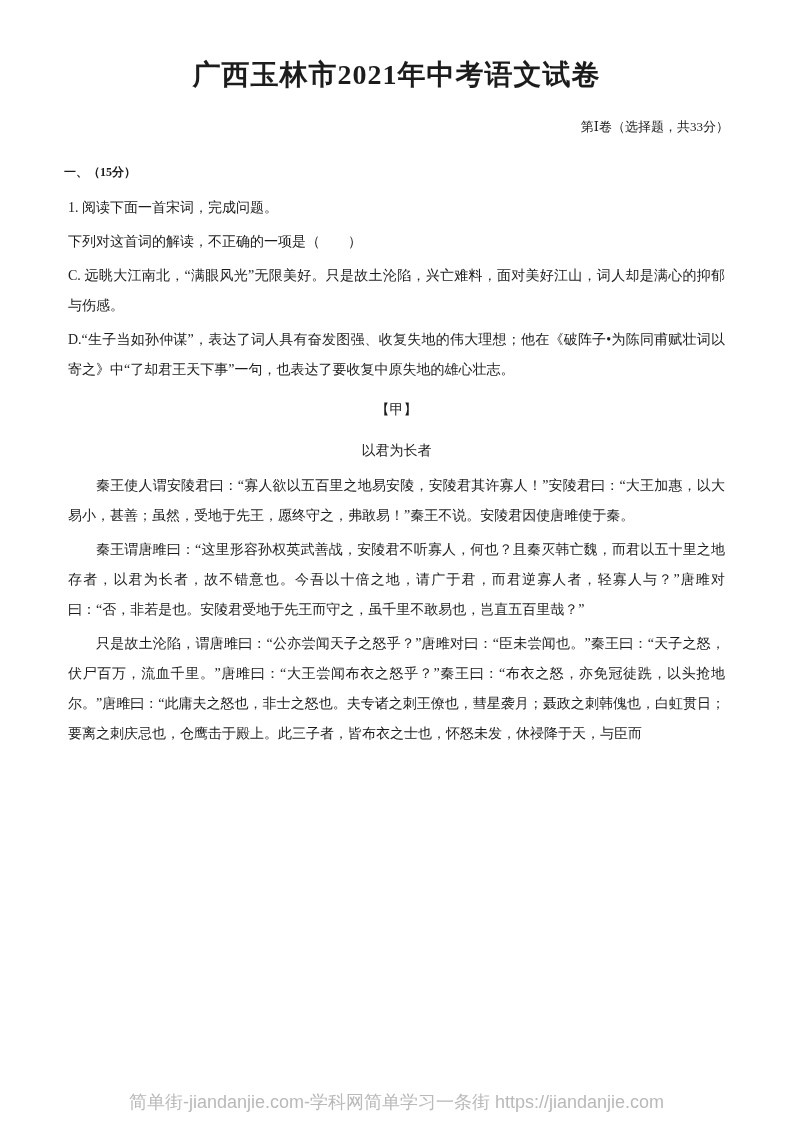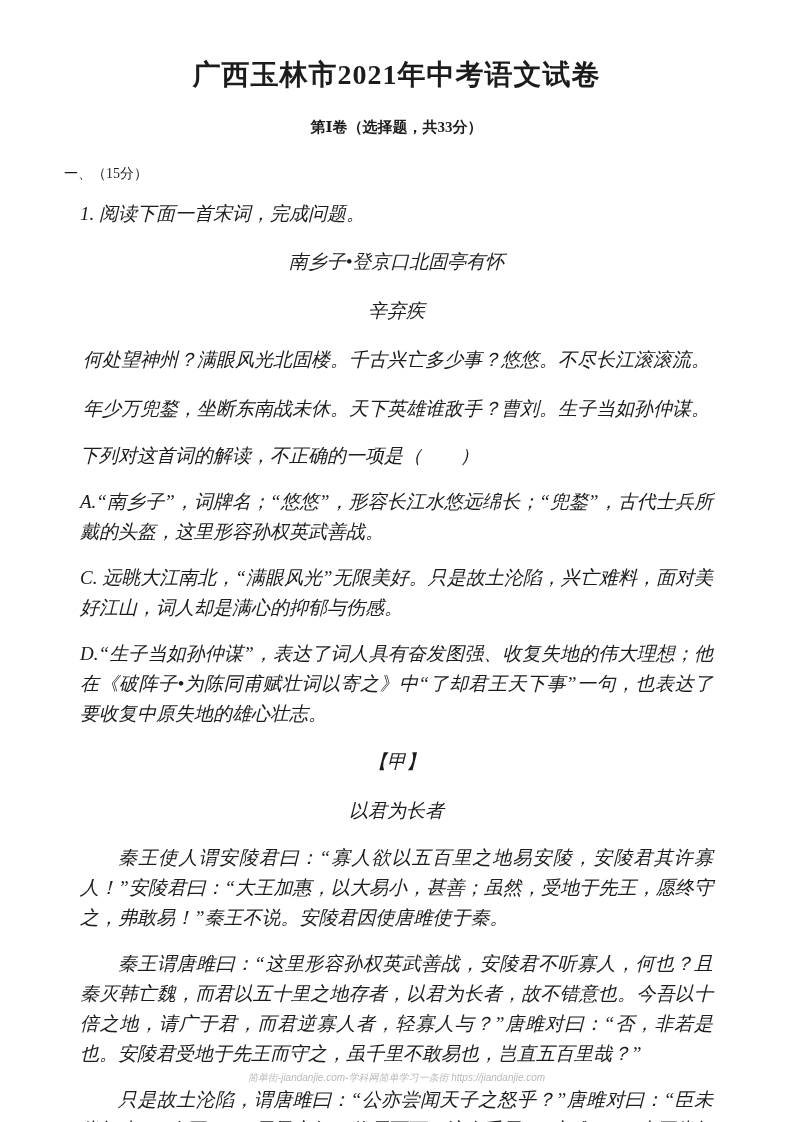--- a/index.html
+++ b/index.html
@@ -15,77 +15,68 @@
   }
   .page { padding: 56px 64px 0 64px; }
   .doc-title {
     text-align: center;
     font-size: 28px;
     font-weight: 700;
     letter-spacing: 1px;
     margin: 0 0 24px 0;
   }
   .doc-subtitle {
-    text-align: center;
-    font-size: 15px;
-    font-weight: 700;
+    text-align: right;
+    font-size: 13px;
+    font-weight: 400;
     margin: 0 0 28px 0;
   }
   .section-heading {
-    font-size: 14px;
-    font-weight: 400;
+    font-size: 12px;
+    font-weight: 700;
     margin: 0 0 12px 0;
   }
   .line {
-    font-size: 19px;
+    font-size: 14px;
     line-height: 30px;
-    margin: 16px;
-    font-style: italic;
+    margin: 4px;
   }
   .just { text-align: justify; }
   .center { text-align: center; }
   .poem-block .line { line-height: 33px; }
   .opt { margin-top: 3px; }
   .passage-head { margin-top: 8px; line-height: 33px; }
   .para { text-indent: 2em; margin-top: 3px; }
   .footer {
     position: absolute;
     left: 0;
-    bottom: 37px;
+    bottom: 8px;
     width: 100%;
     text-align: center;
     color: #b9b9b9;
-    font-size: 10px;
+    font-size: 18px;
     font-family: "Liberation Sans", "DejaVu Sans", sans-serif;
-    font-style: italic;
   }
 </style>
 </head>
 <body>
 
 <div class="page">
 
   <h1 class="doc-title">广西玉林市2021年中考语文试卷</h1>
 
   <h2 class="doc-subtitle">第Ⅰ卷（选择题，共33分）</h2>
 
   <div class="section-heading">一、（15分）</div>
 
   <p class="line just">1. 阅读下面一首宋词，完成问题。</p>
 
-  <div class="poem-block">
-    <p class="line center">南乡子•登京口北固亭有怀</p>
-    <p class="line center">辛弃疾</p>
-    <p class="line center">何处望神州？满眼风光北固楼。千古兴亡多少事？悠悠。不尽长江滚滚流。</p>
-    <p class="line center">年少万兜鍪，坐断东南战未休。天下英雄谁敌手？曹刘。生子当如孙仲谋。</p>
-  </div>
 
   <p class="line just">下列对这首词的解读，不正确的一项是（　　）</p>
 
-  <p class="line just opt">A.“南乡子”，词牌名；“悠悠”，形容长江水悠远绵长；“兜鍪”，古代士兵所戴的头盔，这里形容孙权英武善战。</p>
   <p class="line just opt">C. 远眺大江南北，“满眼风光”无限美好。只是故土沦陷，兴亡难料，面对美好江山，词人却是满心的抑郁与伤感。</p>
   <p class="line just opt">D.“生子当如孙仲谋”，表达了词人具有奋发图强、收复失地的伟大理想；他在《破阵子•为陈同甫赋壮词以寄之》中“了却君王天下事”一句，也表达了要收复中原失地的雄心壮志。</p>
 
   <div>
     <p class="line center passage-head">【甲】</p>
     <p class="line center passage-head">以君为长者</p>
     <p class="line just para">秦王使人谓安陵君曰：“寡人欲以五百里之地易安陵，安陵君其许寡人！”安陵君曰：“大王加惠，以大易小，甚善；虽然，受地于先王，愿终守之，弗敢易！”秦王不说。安陵君因使唐雎使于秦。</p>
     <p class="line just para">秦王谓唐雎曰：“这里形容孙权英武善战，安陵君不听寡人，何也？且秦灭韩亡魏，而君以五十里之地存者，以君为长者，故不错意也。今吾以十倍之地，请广于君，而君逆寡人者，轻寡人与？”唐雎对曰：“否，非若是也。安陵君受地于先王而守之，虽千里不敢易也，岂直五百里哉？”</p>
     <p class="line just para">只是故土沦陷，谓唐雎曰：“公亦尝闻天子之怒乎？”唐雎对曰：“臣未尝闻也。”秦王曰：“天子之怒，伏尸百万，流血千里。”唐雎曰：“大王尝闻布衣之怒乎？”秦王曰：“布衣之怒，亦免冠徒跣，以头抢地尔。”唐雎曰：“此庸夫之怒也，非士之怒也。夫专诸之刺王僚也，彗星袭月；聂政之刺韩傀也，白虹贯日；要离之刺庆忌也，仓鹰击于殿上。此三子者，皆布衣之士也，怀怒未发，休祲降于天，与臣而</p>
   </div>

